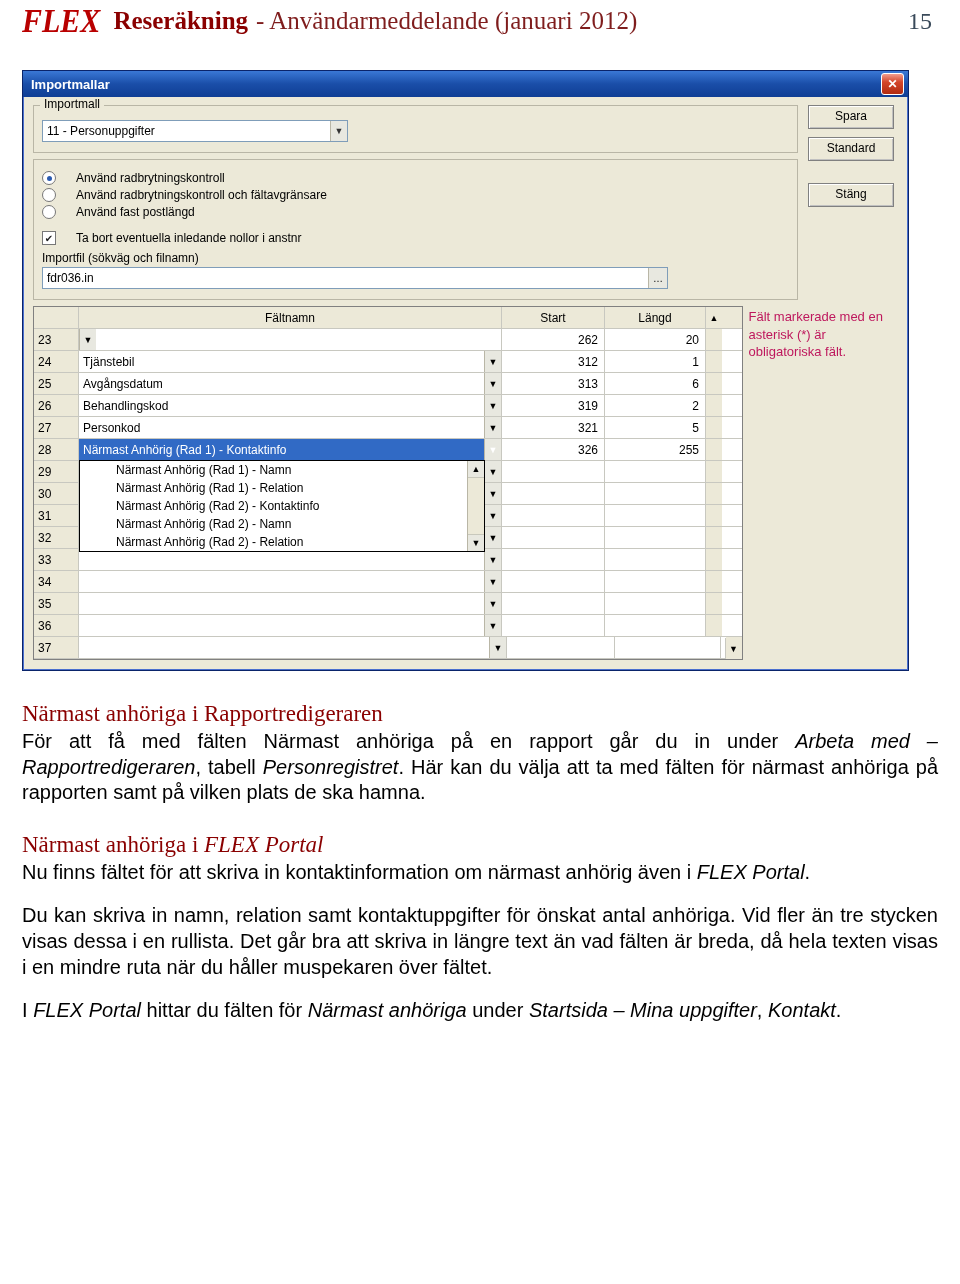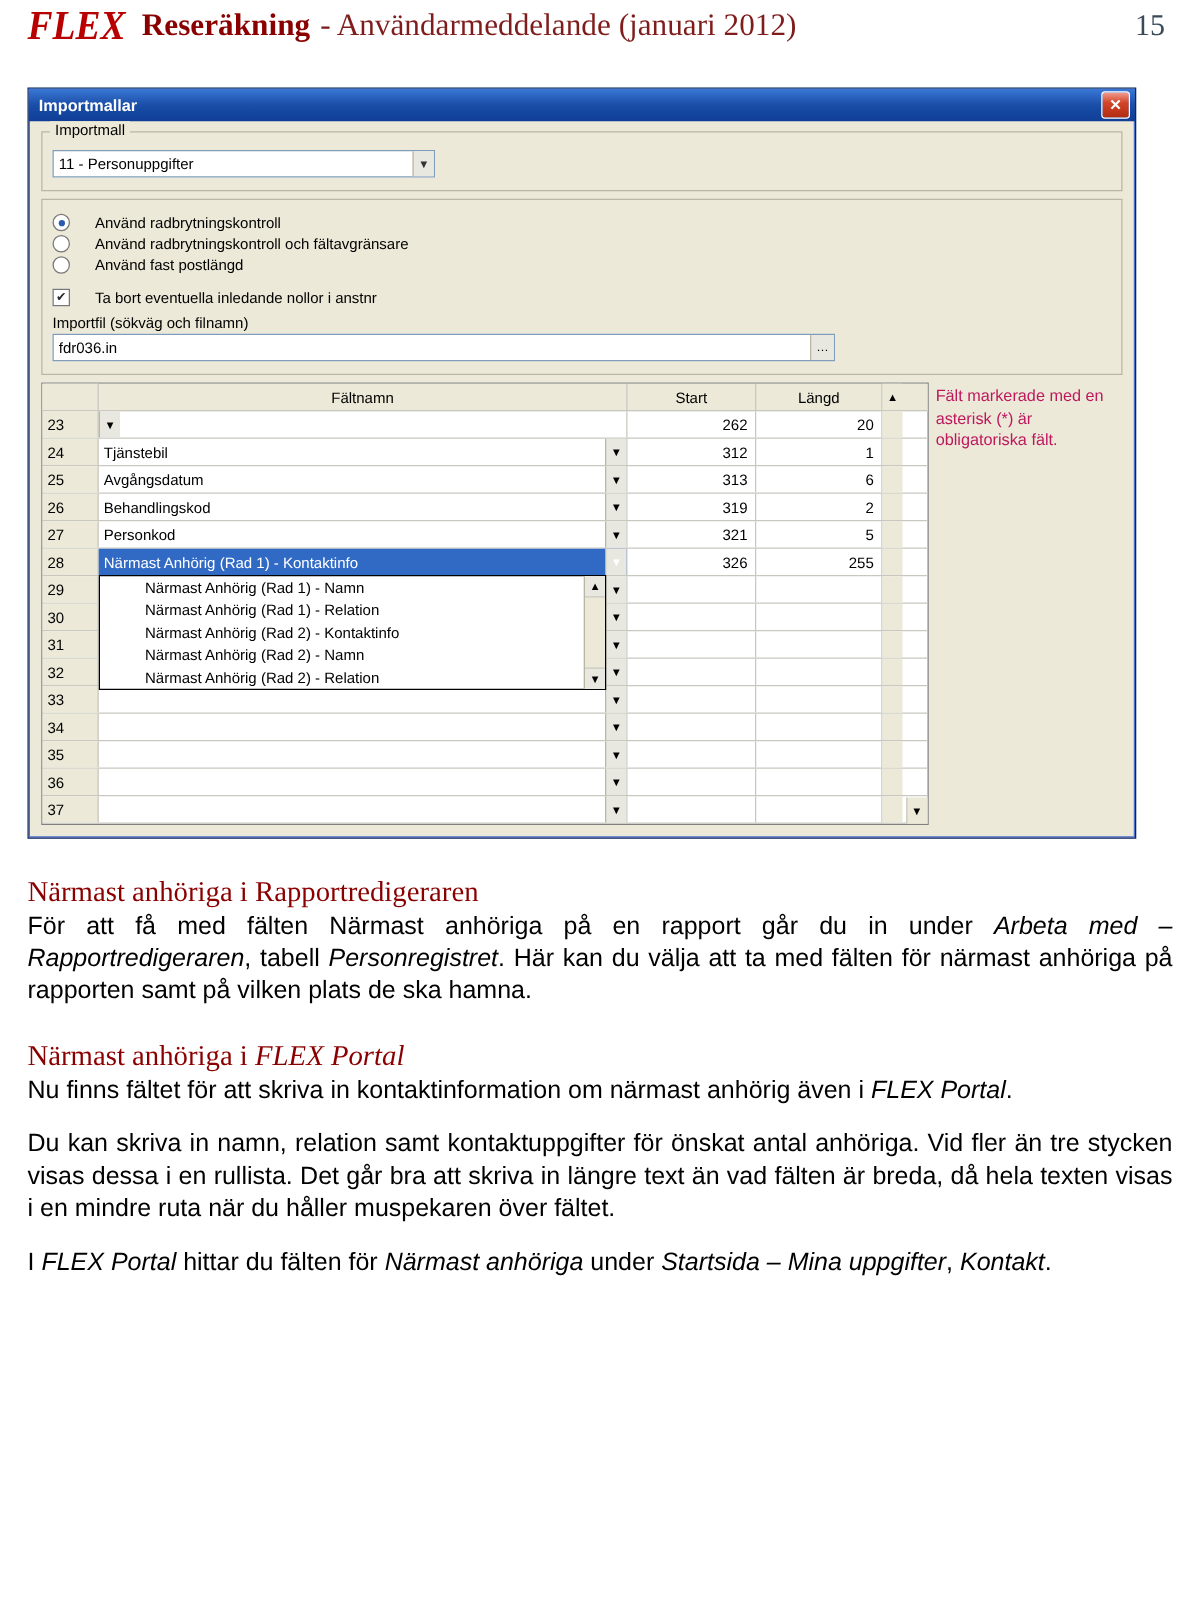--- a/index.html
+++ b/index.html
@@ -325,20 +325,26 @@
             <span>Ta bort eventuella inledande nollor i anstnr</span>
           </div>
           <div class="label-small">Importfil (sökväg och filnamn)</div>
           <div class="textbox with-btn" style="width:620px;">
             <span>fdr036.in</span>
             <div class="browse">…</div>
           </div>
         </div>
       </div>
 
+      <div class="btn-col">
+        <div class="btn">Spara</div>
+        <div class="btn">Standard</div>
+        <div style="height:14px;"></div>
+        <div class="btn">Stäng</div>
+      </div>
     </div>
 
     <div class="table-wrap">
       <div class="grid" style="position:relative;">
         <div class="grid-header">
           <div class="col-num"></div>
           <div class="col-name" style="justify-content:center;">Fältnamn</div>
           <div class="col-start">Start</div>
           <div class="col-len">Längd</div>
           <div class="col-scroll" style="display:flex;align-items:center;justify-content:center;font-size:9px;">▲</div>
@@ -516,21 +522,21 @@
               <div class="col-name">
                 <div class="cell-select">
                   <div class="txt"></div>
                   <div class="arrow">▼</div>
                 </div>
               </div>
               <div class="col-start"></div>
               <div class="col-len"></div>
               <div class="col-scroll"></div>
             </div>
-            <div class="grid-row" style="position: relative;">
+            <div class="grid-row" style="position: relative; justify-content: space-between;">
               <div class="col-num" style="background: rgb(236, 233, 216);">37</div>
               <div class="col-name">
                 <div class="cell-select">
                   <div class="txt"></div>
                   <div class="arrow">▼</div>
                 </div>
               </div>
               <div class="col-start"></div>
               <div class="col-len"></div>
               <div class="col-scroll"></div>

